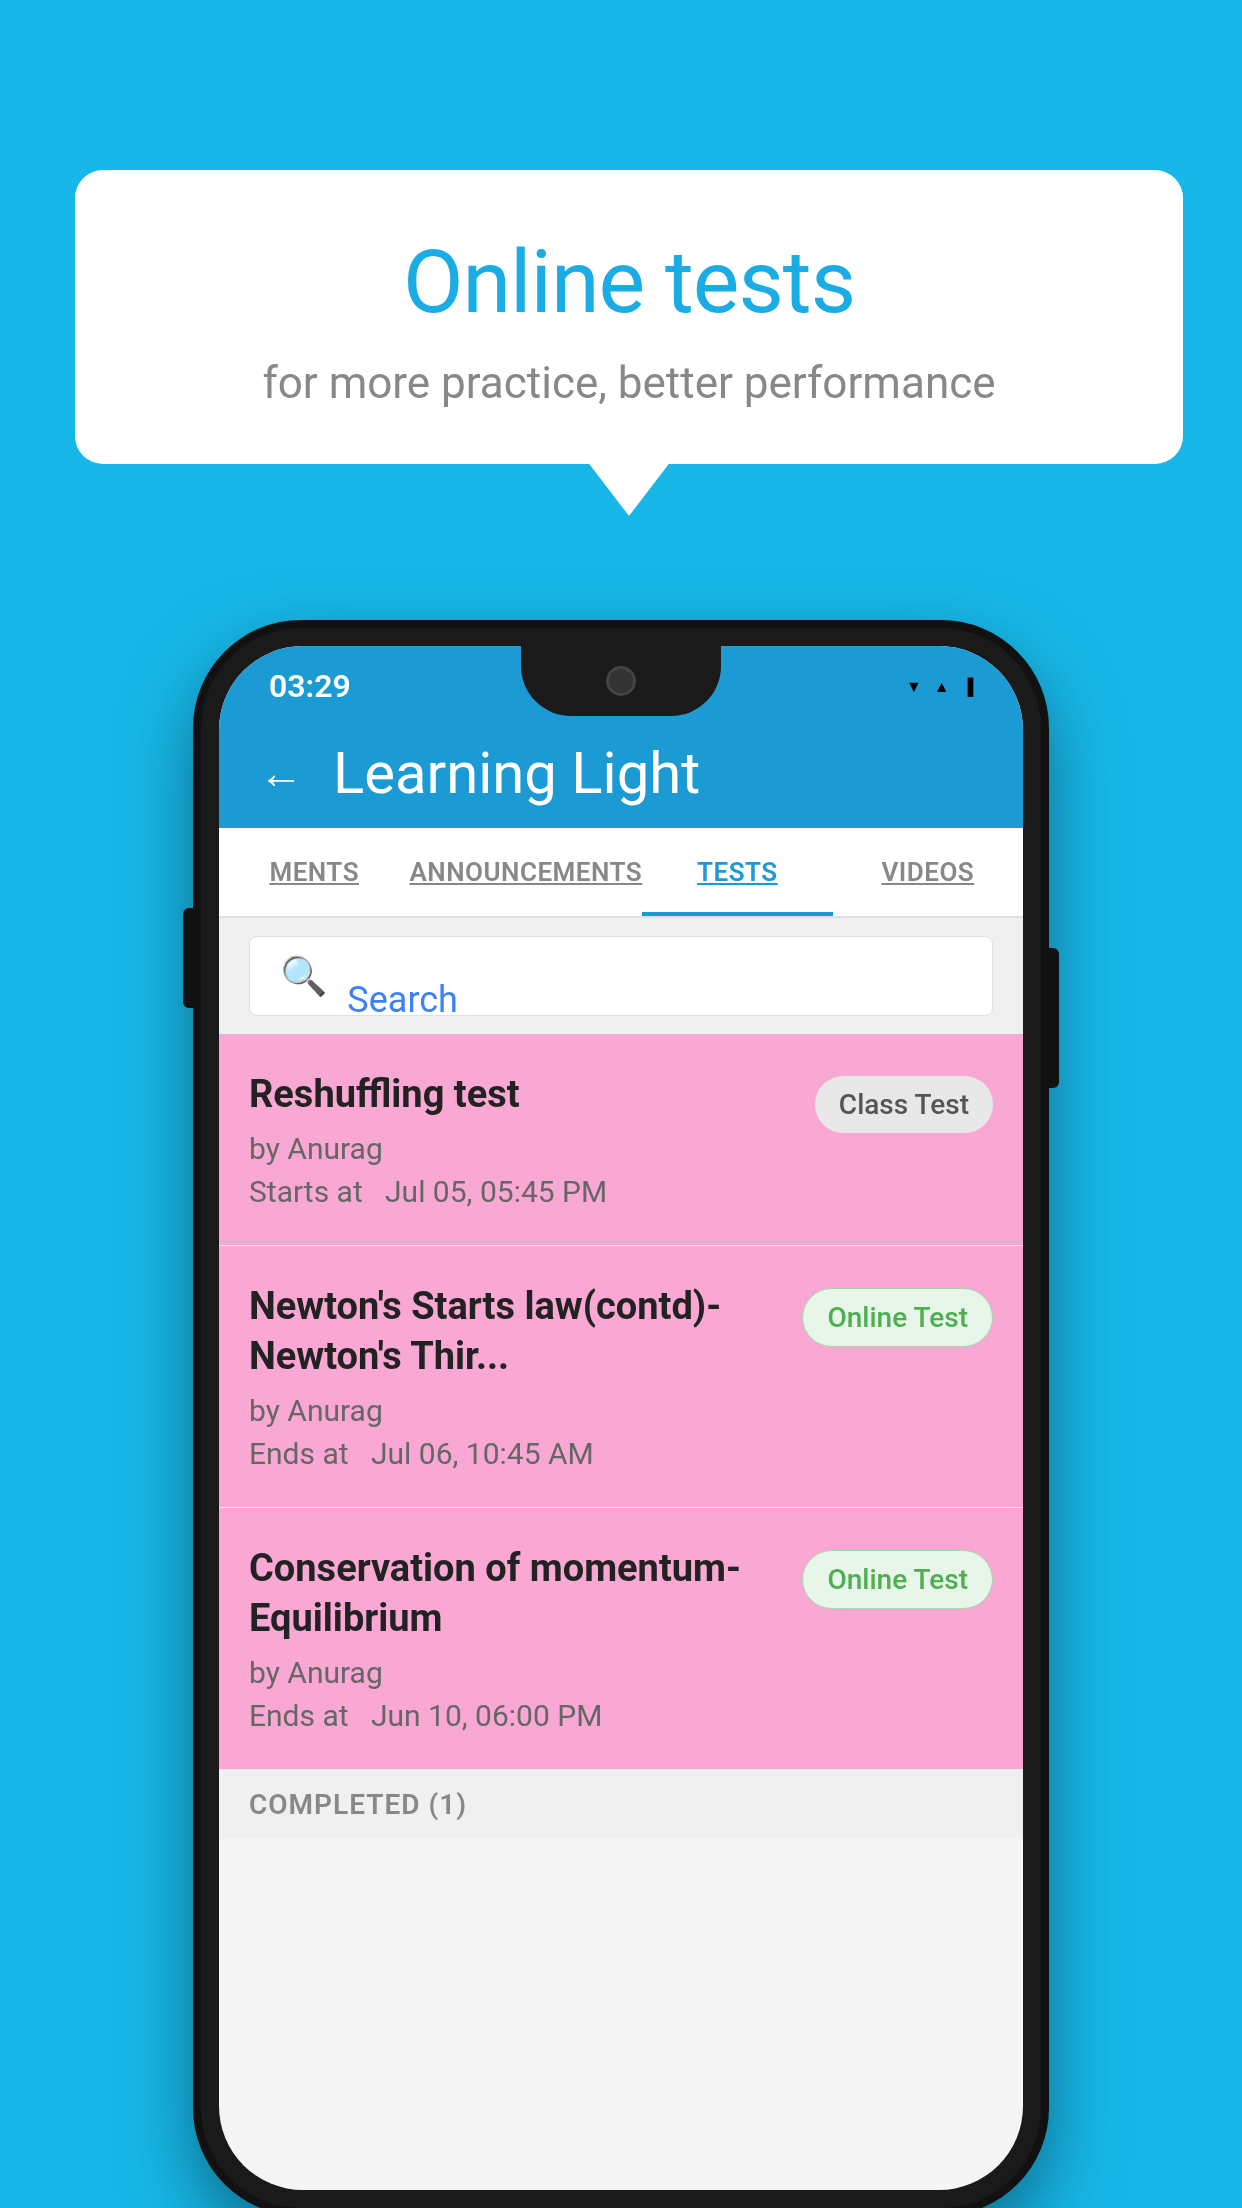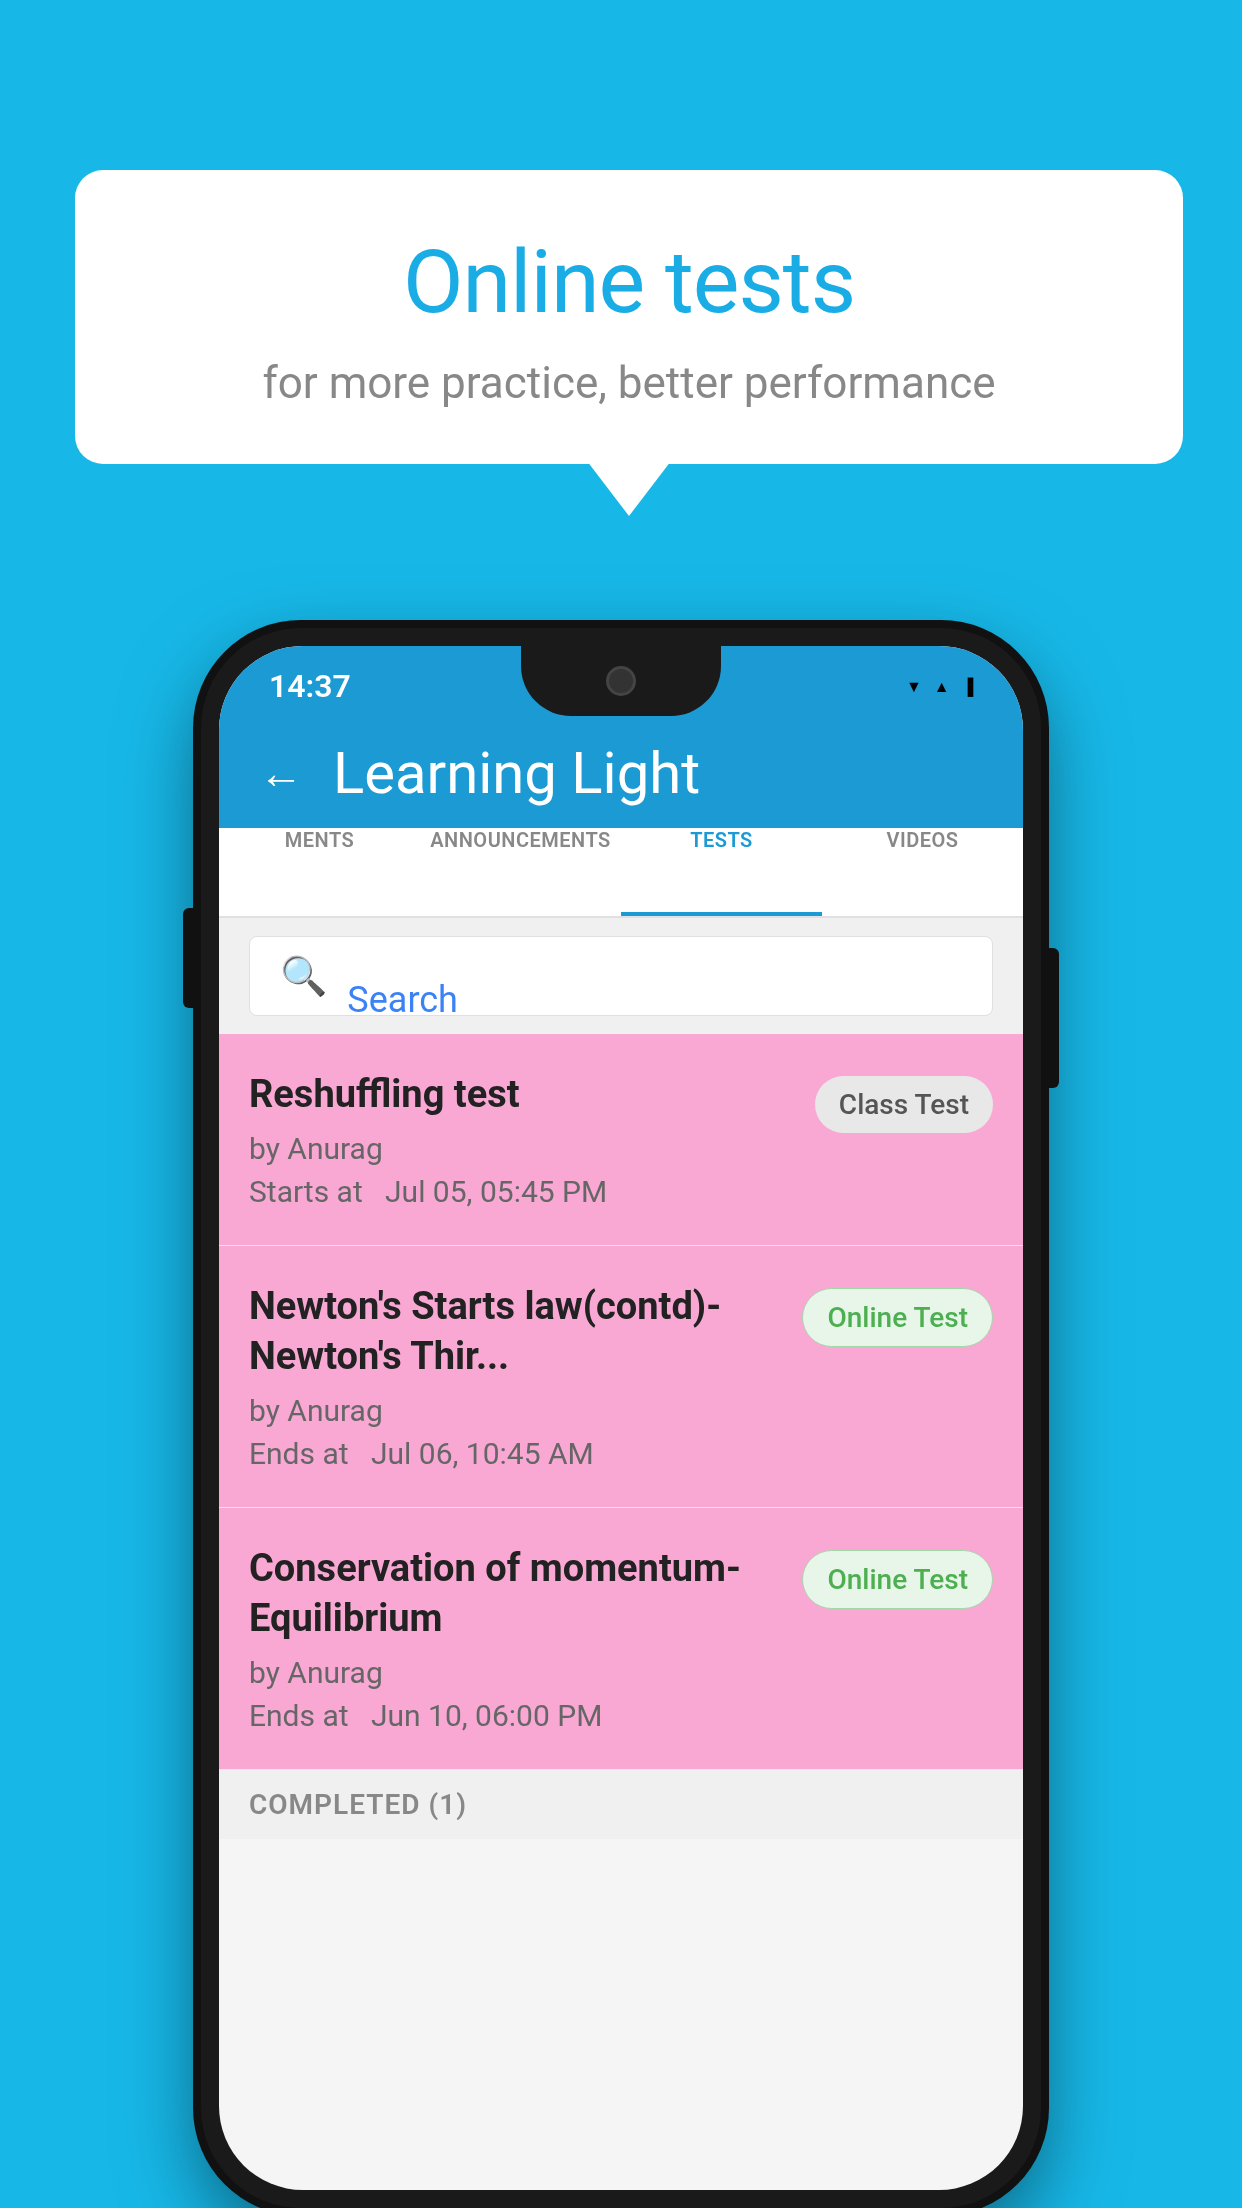--- a/index.html
+++ b/index.html
@@ -183,27 +183,29 @@
       background: white;
       display: flex;
       height: 90px;
       border-bottom: 2px solid #e0e0e0;
       overflow: hidden;
     }
 
     .tab-item {
       flex: 1;
       display: flex;
+      align-items: center;
       justify-content: center;
-      font-size: 20px;
+      font-size: 26px;
       font-weight: 600;
       color: #888;
       letter-spacing: 0.5px;
       cursor: pointer;
       position: relative;
+      text-decoration: underline;
     }
 
     .tab-item.active {
       color: #1b9ad4;
     }
 
     .tab-item.active::after {
       content: '';
       position: absolute;
       bottom: 0;
@@ -330,21 +332,21 @@
 
 <div class="phone-container">
   <div class="phone-frame">
     <div class="phone-screen">
 
       <div class="notch">
         <div class="camera-dot"></div>
       </div>
 
       <div class="status-bar">
-        <span class="status-time">14:37</span>
+        <span class="status-time">03:29</span>
         <div class="status-icons">
           <span>▼</span>
           <span>▲</span>
           <span>▐</span>
         </div>
       </div>
 
       <div class="app-header">
         <span class="back-arrow">←</span>
         <span class="app-title">Learning Light</span>

